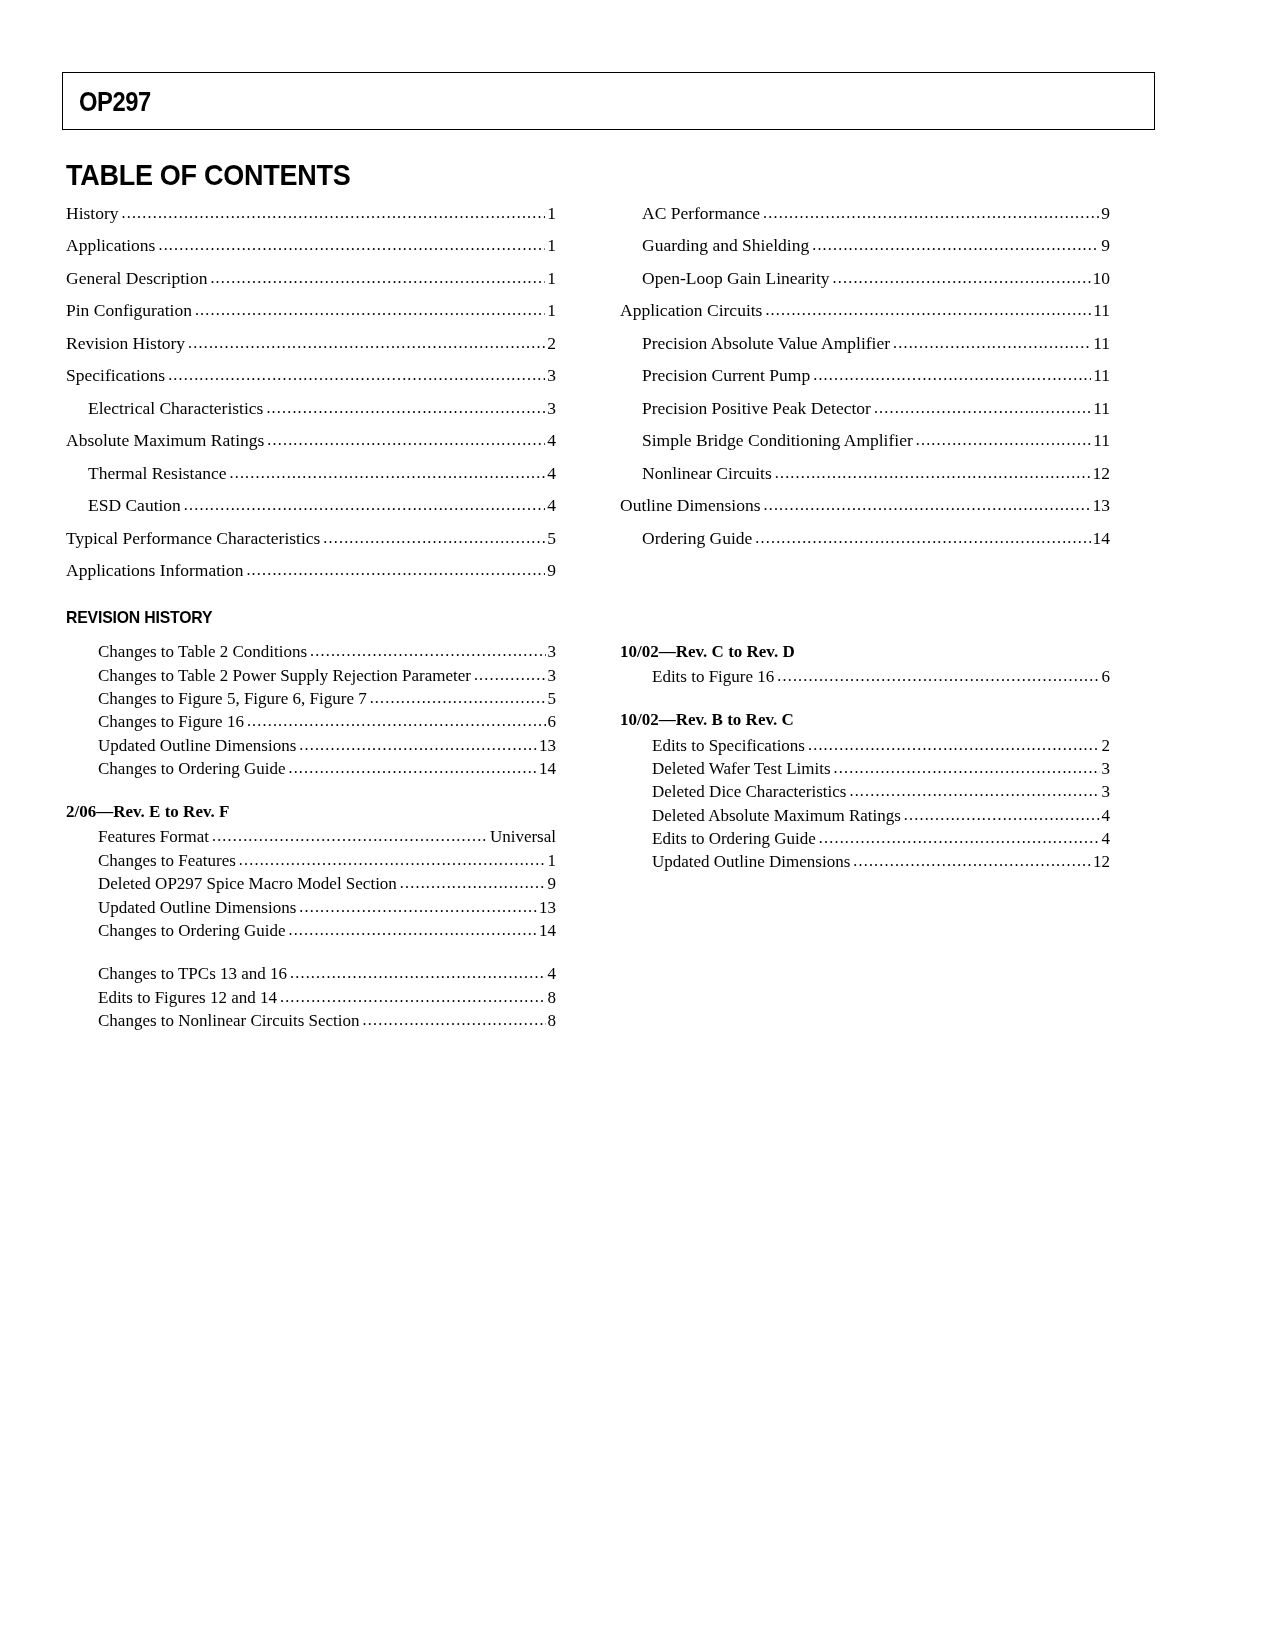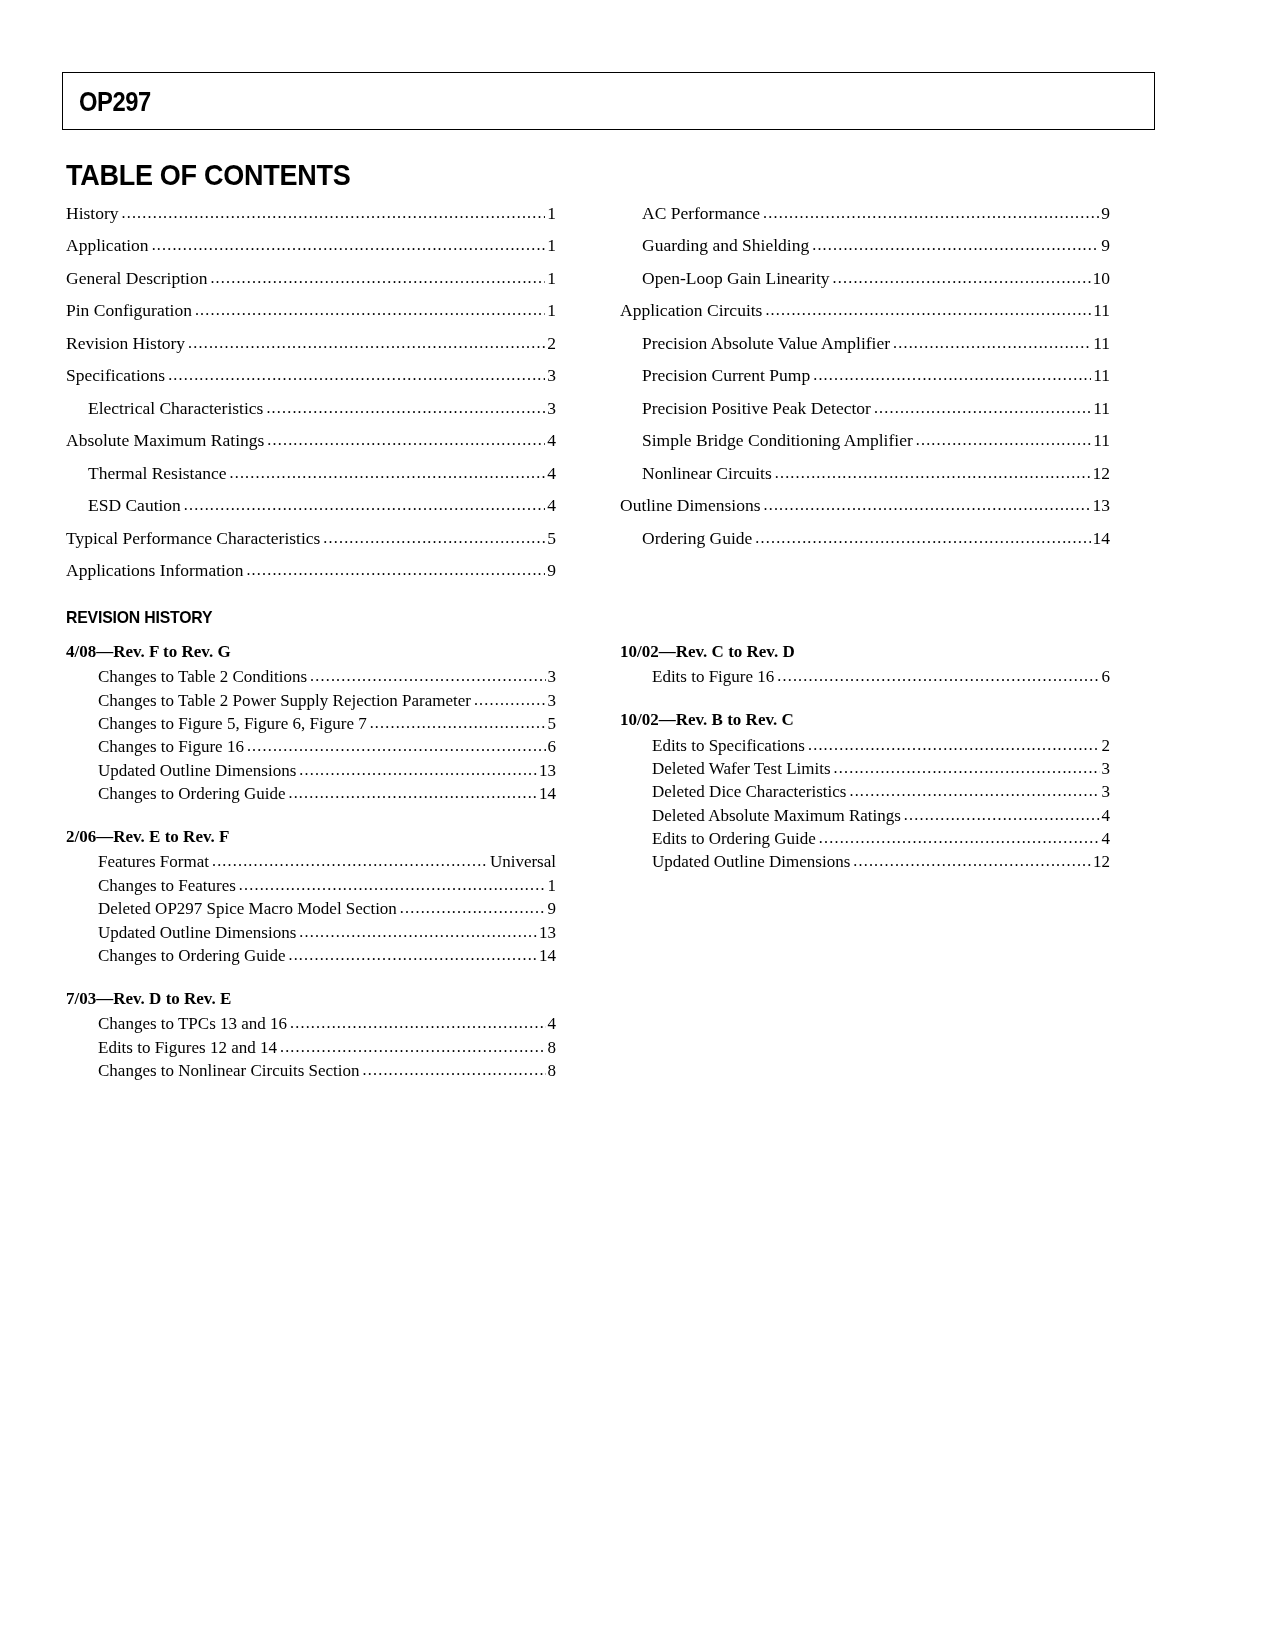--- a/index.html
+++ b/index.html
@@ -131,21 +131,21 @@
 
   <div class="toc-title">TABLE OF CONTENTS</div>
 
   <div class="col toc-col-left" id="toc-left">
       <div class="row toc-row">
         <span class="label">History</span>
         <span class="leader">........................................................................................................................</span>
         <span class="page-num">1</span>
       </div>
       <div class="row toc-row">
-        <span class="label">Application</span>
+        <span class="label">Applications</span>
         <span class="leader">........................................................................................................................</span>
         <span class="page-num">1</span>
       </div>
       <div class="row toc-row">
         <span class="label">General Description</span>
         <span class="leader">........................................................................................................................</span>
         <span class="page-num">1</span>
       </div>
       <div class="row toc-row">
         <span class="label">Pin Configuration</span>
@@ -248,21 +248,20 @@
         <span class="label">Ordering Guide</span>
         <span class="leader">........................................................................................................................</span>
         <span class="page-num">14</span>
       </div>
     </div>
 
   <div class="rev-title">REVISION HISTORY</div>
 
   <div class="col rev-col-left" id="rev-left">
       <div class="rev-group">
-        <div class="rev-group-title">4/08—Rev. F to Rev. G</div>
         <div class="row rev-row">
           <span class="label">Changes to Table 2 Conditions</span>
           <span class="leader">........................................................................................................................</span>
           <span class="page-num">3</span>
         </div>
         <div class="row rev-row">
           <span class="label">Changes to Table 2 Power Supply Rejection Parameter</span>
           <span class="leader">........................................................................................................................</span>
           <span class="page-num">3</span>
         </div>
@@ -309,21 +308,20 @@
           <span class="leader">........................................................................................................................</span>
           <span class="page-num">13</span>
         </div>
         <div class="row rev-row">
           <span class="label">Changes to Ordering Guide</span>
           <span class="leader">........................................................................................................................</span>
           <span class="page-num">14</span>
         </div>
       </div>
       <div class="rev-group">
-        <div class="rev-group-title">7/03—Rev. D to Rev. E</div>
         <div class="row rev-row">
           <span class="label">Changes to TPCs 13 and 16</span>
           <span class="leader">........................................................................................................................</span>
           <span class="page-num">4</span>
         </div>
         <div class="row rev-row">
           <span class="label">Edits to Figures 12 and 14</span>
           <span class="leader">........................................................................................................................</span>
           <span class="page-num">8</span>
         </div>

